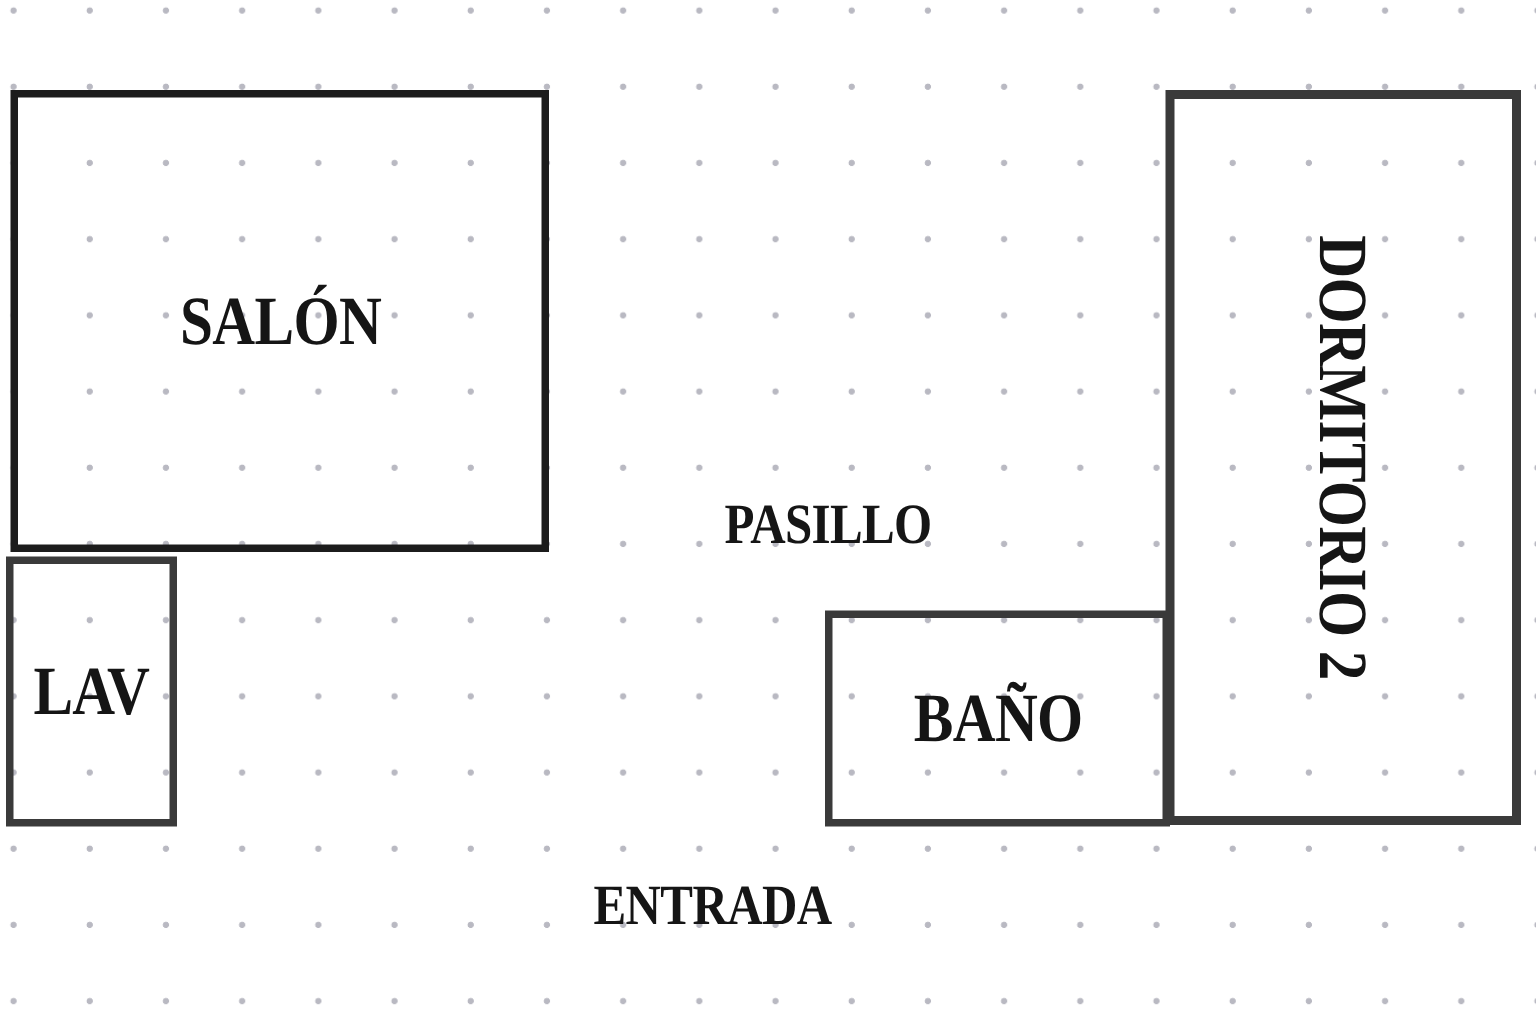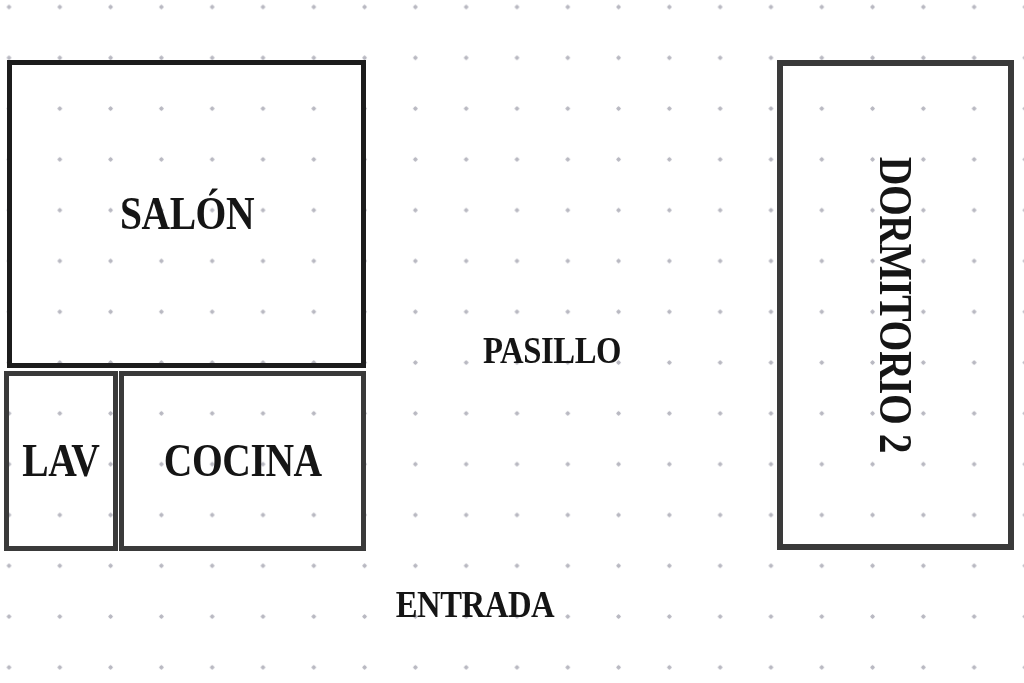--- a/index.html
+++ b/index.html
@@ -74,22 +74,22 @@
 
 
   <div class="room room-dorm2 wall-gray">
     <span class="lbl lbl-rot">DORMITORIO 2</span>
   </div>
 
   <div class="room room-lav wall-gray">
     <span class="lbl">LAV</span>
   </div>
 
-  <div class="room room-cocina wall-gray">
-    <span class="lbl">COCINA</span>
+
+  <div class="room room-bano wall-gray">
+    <span class="lbl">BAÑO</span>
   </div>
-
 
   <div class="freelabel pasillo">PASILLO</div>
 
   <div class="freelabel entrada">ENTRADA</div>
 
 </div>
 
 </body></html>

